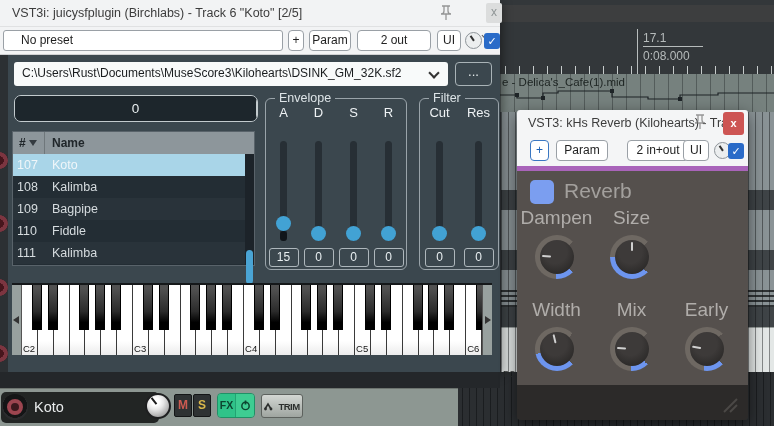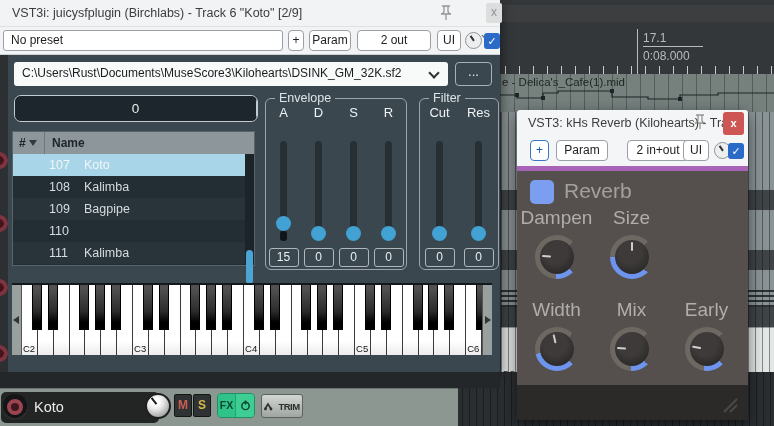--- a/index.html
+++ b/index.html
@@ -50,21 +50,21 @@
   #main-title { position:absolute; left:12px; top:6px; font-size:12.5px; color:#3c3c3c; white-space:nowrap; }
   .pin-icon { position:absolute; width:18px; height:20px; opacity:.75; }
   #main-pin { left:437px; top:3px; }
   #main-close { position:absolute; left:486px; top:3px; width:16px; height:20px; background:#dcdddd;
     color:#8f9596; font-size:12px; text-align:center; line-height:18px; border-radius:2px; }
 
   #main-toolbar { left:0; top:27px; width:500px; height:28px; background:#f2f3f4; border-bottom:1px solid #cfd0d2; }
   .tb-btn { position:absolute; top:3px; height:21px; background:#fff; border:1px solid #9aa0a6; border-radius:4px;
     font-size:12px; color:#222; text-align:center; line-height:19px; }
   #preset-combo { left:3px; top:3px; width:280px; height:21px; background:#fff; border:1px solid #9aa0a6;
-    border-radius:3px; font-size:12px; color:#1d1d1d; line-height:19px; padding-left:7px; position:absolute; }
+    border-radius:3px; font-size:12px; color:#1d1d1d; line-height:19px; padding-left:17px; position:absolute; }
   .chev { position:absolute; width:7px; height:7px; border-left:1.5px solid #555; border-bottom:1.5px solid #555;
     transform:rotate(-45deg); }
   #preset-chev { right:10px; top:5px; }
   .knob-mini { position:absolute; width:17px; height:17px; border-radius:50%; background:#eceeef; border:1px solid #8e9499; }
   .knob-mini::after { content:""; position:absolute; left:7px; top:2px; width:1.5px; height:6px; background:#333;
     transform-origin:50% 100%; transform:rotate(-35deg); }
   .chk { position:absolute; width:16px; height:16px; background:#2a6bc8; border-radius:3px; color:#fff;
     font-size:11px; text-align:center; line-height:16px; font-weight:bold; }
 
   #main-body { left:8px; top:55px; width:492px; height:317px; background:#3b474e; }
@@ -81,21 +81,21 @@
   #bank-box .cell { flex:1; color:#e9eff1; font-size:13.5px; text-align:center; line-height:25px; }
   #bank-low { background:#1d262c; border-right:1px solid #c3cbce; }
   #bank-high { background:#2a353c; }
 
   #grid { position:absolute; left:4px; top:76px; width:243px; height:135px; border:1px solid #59636a; background:#232d34; }
   #grid-header { height:22px; background:#8d969b; display:flex; font-weight:bold; font-size:12px; color:#20262a; }
   #col-num { width:32px; line-height:22px; padding-left:6px; border-right:1px solid #6f777b; }
   #col-num .tri { display:inline-block; margin-left:3px; width:0; height:0; border-left:4px solid transparent;
     border-right:4px solid transparent; border-top:6px solid #343b40; vertical-align:1px; }
   #col-name { flex:1; line-height:22px; padding-left:7px; }
-  .grow { display:flex; height:22px; font-size:12.5px; color:#d6dcdf;padding-left:32px; }
+  .grow { display:flex; height:22px; font-size:12.5px; color:#d6dcdf; }
   .grow .c1 { width:32px; padding-left:4px; line-height:22px; }
   .grow .c2 { flex:1; padding-left:7px; line-height:22px; }
   .grow:nth-child(odd) { background:#29333a; }
   .grow.selected { background:#a9d5e8; color:#f0f6f9; }
   #grid-scroll { position:absolute; right:0; top:22px; width:9px; bottom:0; background:#1c2329; }
   #grid-thumb { position:absolute; left:1px; width:7px; top:96px; height:34px; background:#4aa4d4; border-radius:4px; }
 
   .group-box { position:absolute; top:43px; height:172px; border:1px solid #9aa4aa; border-radius:6px; }
   #env-box { left:257px; width:142px; }
   #flt-box { left:411px; width:80px; }
@@ -226,21 +226,21 @@
   </div>
 
 <div class="abs" id="main-left-strip"></div>
 <div class="rec-ghost" style="top:152px"></div>
 <div class="rec-ghost" style="top:215px"></div>
 <div class="rec-ghost" style="top:279px"></div>
 <div class="rec-ghost" style="top:345px"></div>
 
 <div class="abs" id="main-window">
   <div class="abs" id="main-titlebar">
-    <div id="main-title">VST3i: juicysfplugin (Birchlabs) - Track 6 "Koto" [2/9]</div>
+    <div id="main-title">VST3i: juicysfplugin (Birchlabs) - Track 6 "Koto" [2/5]</div>
     <svg class="pin-icon" id="main-pin" viewBox="0 0 18 20">
       <g fill="none" stroke="#777" stroke-width="1.3">
         <path d="M5 3 h8 M7 3 v5 q0 3 -3 3 h10 q-3 0 -3 -3 v-5 M9 11 v6"></path>
       </g>
     </svg>
     <div id="main-close">x</div>
   </div>
   <div class="abs" id="main-toolbar">
     <div id="preset-combo">No preset</div>
     <span class="chev" id="preset-chev"></span>
@@ -273,20 +273,21 @@
           <div class="grow">
             <div class="c1">108</div>
             <div class="c2">Kalimba</div>
           </div>
           <div class="grow">
             <div class="c1">109</div>
             <div class="c2">Bagpipe</div>
           </div>
           <div class="grow">
             <div class="c1">110</div>
+            <div class="c2">Fiddle</div>
           </div>
           <div class="grow">
             <div class="c1">111</div>
             <div class="c2">Kalimba</div>
           </div>
         </div>
       <div id="grid-scroll">
           <div id="grid-thumb"></div>
         </div>
     </div>

